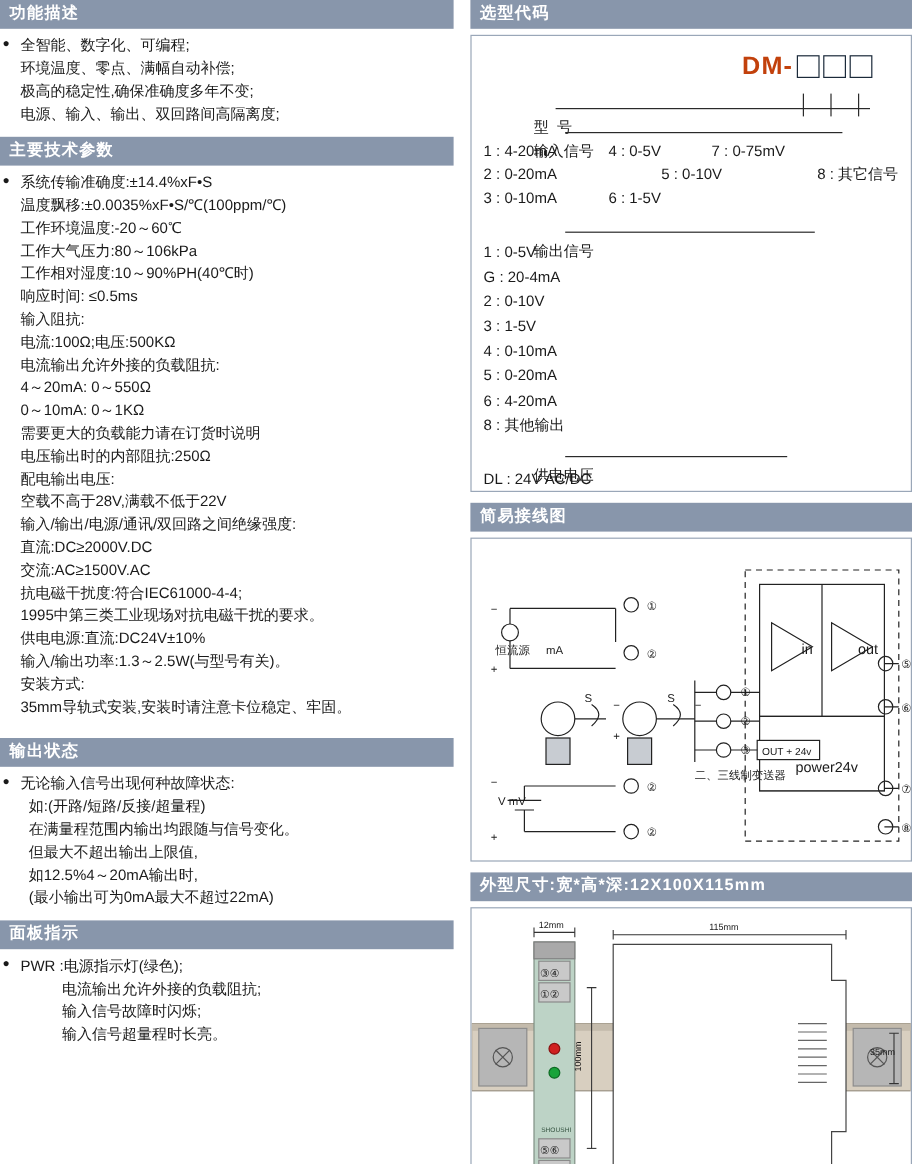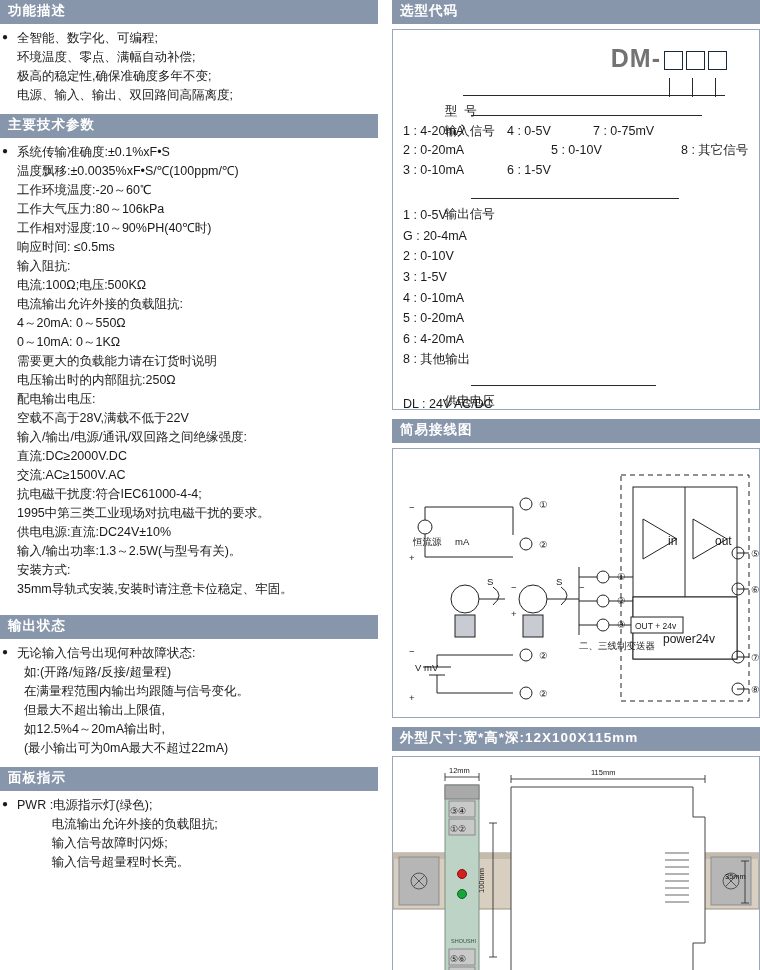--- a/index.html
+++ b/index.html
@@ -42,24 +42,24 @@
   
   .codebox {
     border:1px solid #9aa7b8;
     padding:8px 10px 10px 10px;
     position:relative;
     height:381px;
   }
   .dm-row {
     text-align:right;
     padding:6px 22px 4px 0;
-    font-size:25px;
+    font-size:21px;
     font-weight:bold;
     letter-spacing:1px;
-    color:#737373;
+    color:#c2410c;
   }
   .dm-sq {
     display:inline-block;
     width:19px; height:19px;
     border:1.6px solid #1b2a3a;
     margin-left:3px;
     vertical-align:-3px;
   }
   .code-lines { position:relative; }
   .cl { position:relative; line-height:1.5; white-space:pre; }
@@ -110,21 +110,21 @@
           <p>极高的稳定性,确保准确度多年不变;</p>
           <p>电源、输入、输出、双回路间高隔离度;</p>
         </div>
       </div>
     </div>
 
     <div class="block">
       <div class="sec-head">主要技术参数</div>
       <div class="body-text">
         <div class="bullet">
-          <p>系统传输准确度:±0.1%xF•S</p>
+          <p>系统传输准确度:±14.4%xF•S</p>
           <p>温度飘移:±0.0035%xF•S/℃(100ppm/℃)</p>
           <p>工作环境温度:-20～60℃</p>
           <p>工作大气压力:80～106kPa</p>
           <p>工作相对湿度:10～90%PH(40℃时)</p>
           <p>响应时间: ≤0.5ms</p>
           <p>输入阻抗:</p>
           <p>电流:100Ω;电压:500KΩ</p>
           <p>电流输出允许外接的负载阻抗:</p>
           <p>4～20mA: 0～550Ω</p>
           <p>0～10mA: 0～1KΩ</p>

